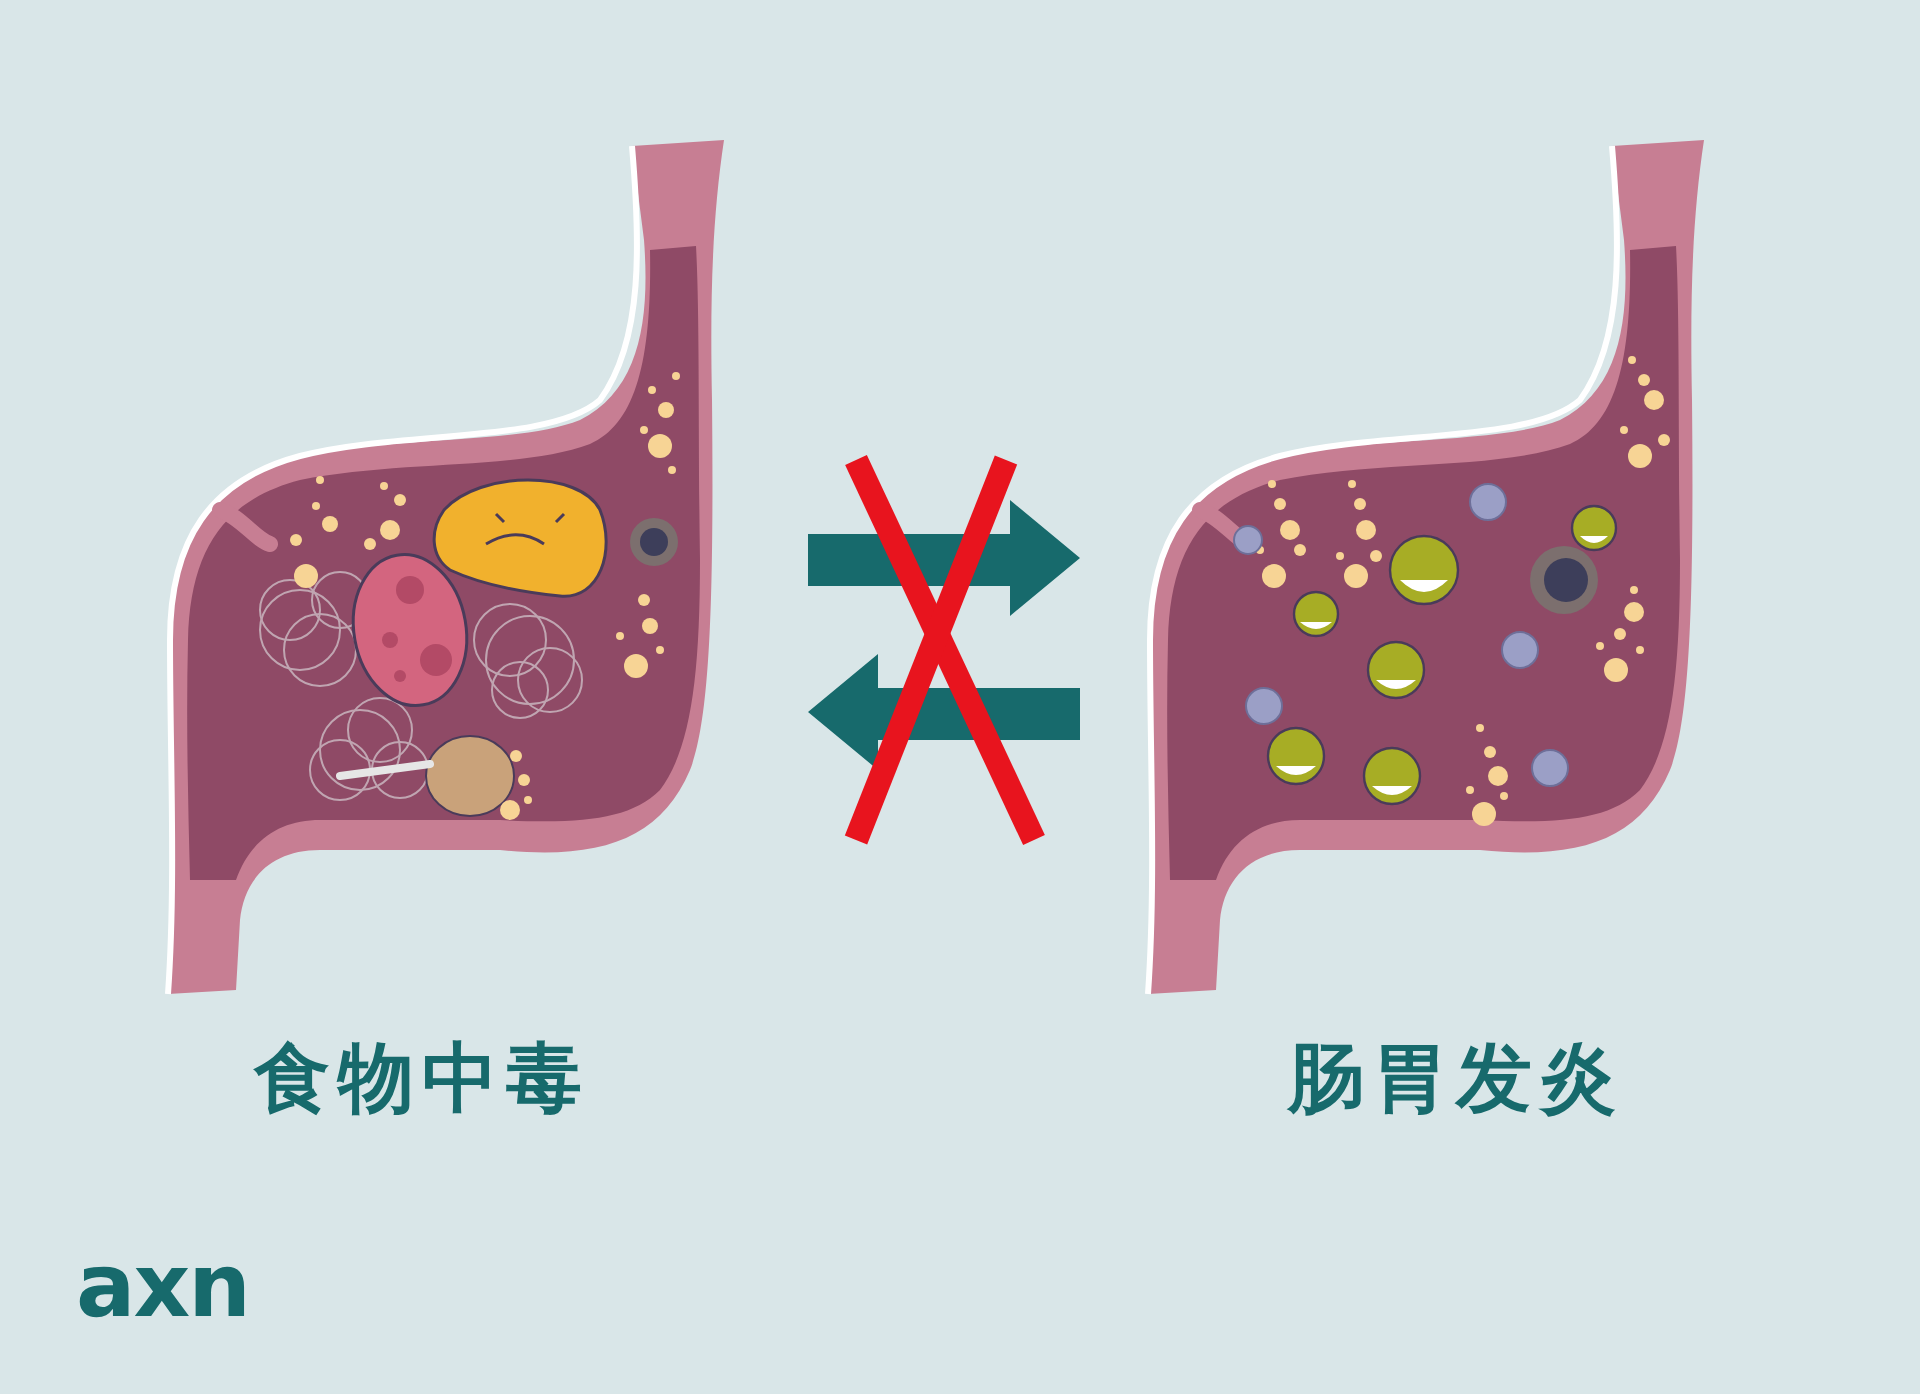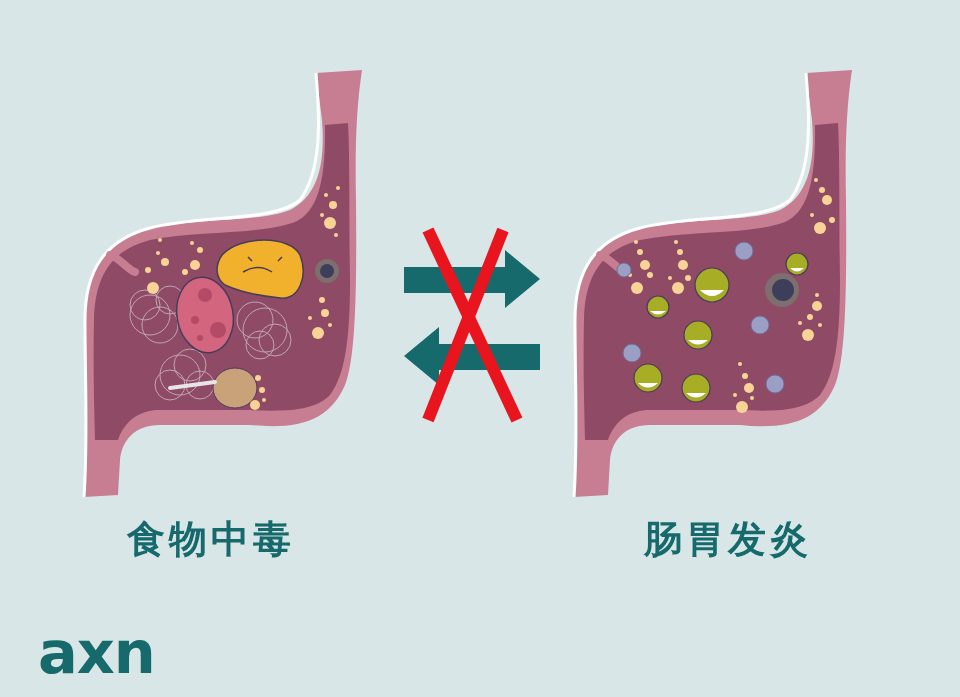--- a/index.html
+++ b/index.html
@@ -1,19 +1,19 @@
 <!DOCTYPE html>
 <html><head>
 <meta charset="utf-8">
 <style>
   html,body{margin:0;padding:0;}
   body{width:960px;height:697px;background:#d9e6e8;position:relative;overflow:hidden;font-family:"DejaVu Sans",sans-serif;}
   .stomach{position:absolute;top:0;left:0;}
   .label{position:absolute;font-weight:bold;font-size:38px;color:#176a6c;letter-spacing:4px;}
-  .logo{position:absolute;left:38px;top:618px;font-size:59px;font-weight:bold;color:#176a6c;letter-spacing:-1px;font-family:"DejaVu Sans",sans-serif;}
+  .logo{position:absolute;left:38px;top:618px;font-size:44px;font-weight:bold;color:#176a6c;letter-spacing:-1px;font-family:"DejaVu Sans",sans-serif;}
   svg{display:block;}
 </style>
 </head>
 <body>
 
 <svg class="stomach" width="960" height="697" viewBox="0 0 960 697">
   <defs>
     <g id="stomachShape">
 
       <path d="M316,73 L362,70 C356,110 355,150 356,200 C357,300 355,360 345,385 C330,420 300,430 250,425 L160,425 C135,425 122,440 120,460 L118,495 L84,497 C88,440 85,380 85,320 C85,270 105,240 150,228 C200,218 260,222 290,210 C320,195 325,160 322,120 Z" fill="#c77e93"></path>

